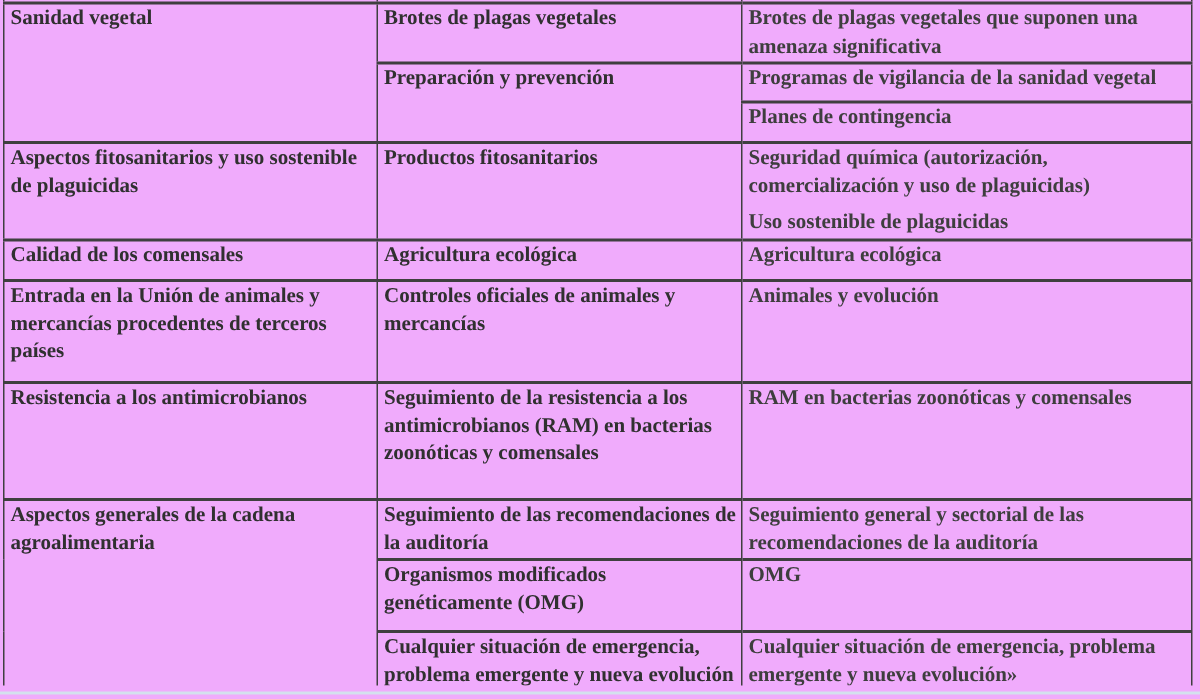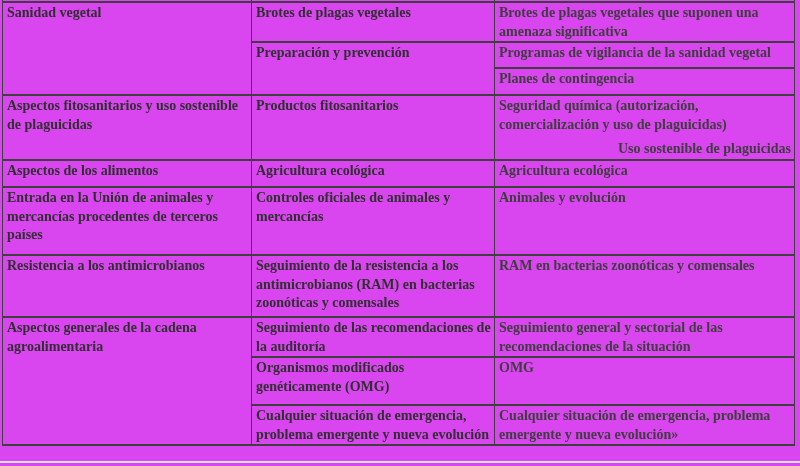--- a/index.html
+++ b/index.html
@@ -1,20 +1,20 @@
 <!DOCTYPE html>
 <html><head>
 <meta charset="utf-8">
 <style>
   html, body { margin: 0; padding: 0; }
   .screen {
     position: relative;
     width: 800px;
     height: 466px;
-    background: #d946ef;
+    background: #f0abfc;
     overflow: hidden;
     font-family: "Liberation Serif", serif;
   }
   .table-wrap {
     position: absolute;
     left: 2px;
     top: 0;
     width: 795px;
     height: 457px;
     overflow: hidden;
@@ -39,21 +39,21 @@
     overflow: hidden;
   }
   td.bold-cell {
     font-weight: bold;
     color: #303030;
   }
   td.detail-cell {
     font-weight: bold;
     color: #3e3e3e;
   }
-  .para + .para { margin-top: 6px; text-align: right; }
+  .para + .para { margin-top: 6px; }
   .spacer-row td { height: 24px; }
   .bottom-rule {
     position: absolute;
     left: 0;
     top: 461px;
     width: 800px;
     height: 2px;
     background: #d4e0ee;
   }
 </style>
@@ -92,41 +92,41 @@
       <tr style="height:64px">
         <td class="bold-cell">Aspectos fitosanitarios y uso sostenible de plaguicidas</td>
         <td class="bold-cell">Productos fitosanitarios</td>
         <td class="detail-cell">
           <div class="para">Seguridad química (autorización, comercialización y uso de plaguicidas)</div>
           <div class="para">Uso sostenible de plaguicidas</div>
         </td>
       </tr>
 
       <tr style="height:27px">
-        <td class="bold-cell">Aspectos de los alimentos</td>
+        <td class="bold-cell">Calidad de los comensales</td>
         <td class="bold-cell">Agricultura ecológica</td>
         <td class="detail-cell">Agricultura ecológica</td>
       </tr>
 
       <tr style="height:68px">
         <td class="bold-cell">Entrada en la Unión de animales y mercancías procedentes de terceros países</td>
         <td class="bold-cell">Controles oficiales de animales y mercancías</td>
         <td class="detail-cell">Animales y evolución</td>
       </tr>
 
-      <tr style="height:62px">
+      <tr style="height:78px">
         <td class="bold-cell">Resistencia a los antimicrobianos</td>
         <td class="bold-cell">Seguimiento de la resistencia a los antimicrobianos (RAM) en bacterias zoonóticas y comensales</td>
         <td class="detail-cell">RAM en bacterias zoonóticas y comensales</td>
       </tr>
 
       <tr style="height:38px">
         <td class="bold-cell" rowspan="3">Aspectos generales de la cadena agroalimentaria</td>
         <td class="bold-cell">Seguimiento de las recomendaciones de la auditoría</td>
-        <td class="detail-cell">Seguimiento general y sectorial de las recomendaciones de la situación</td>
+        <td class="detail-cell">Seguimiento general y sectorial de las recomendaciones de la auditoría</td>
       </tr>
       <tr style="height:48px">
         <td class="bold-cell">Organismos modificados genéticamente (OMG)</td>
         <td class="detail-cell">OMG</td>
       </tr>
       <tr style="height:38px">
         <td class="bold-cell">Cualquier situación de emergencia, problema emergente y nueva evolución</td>
         <td class="detail-cell">Cualquier situación de emergencia, problema emergente y nueva evolución»</td>
       </tr>
     </tbody>

